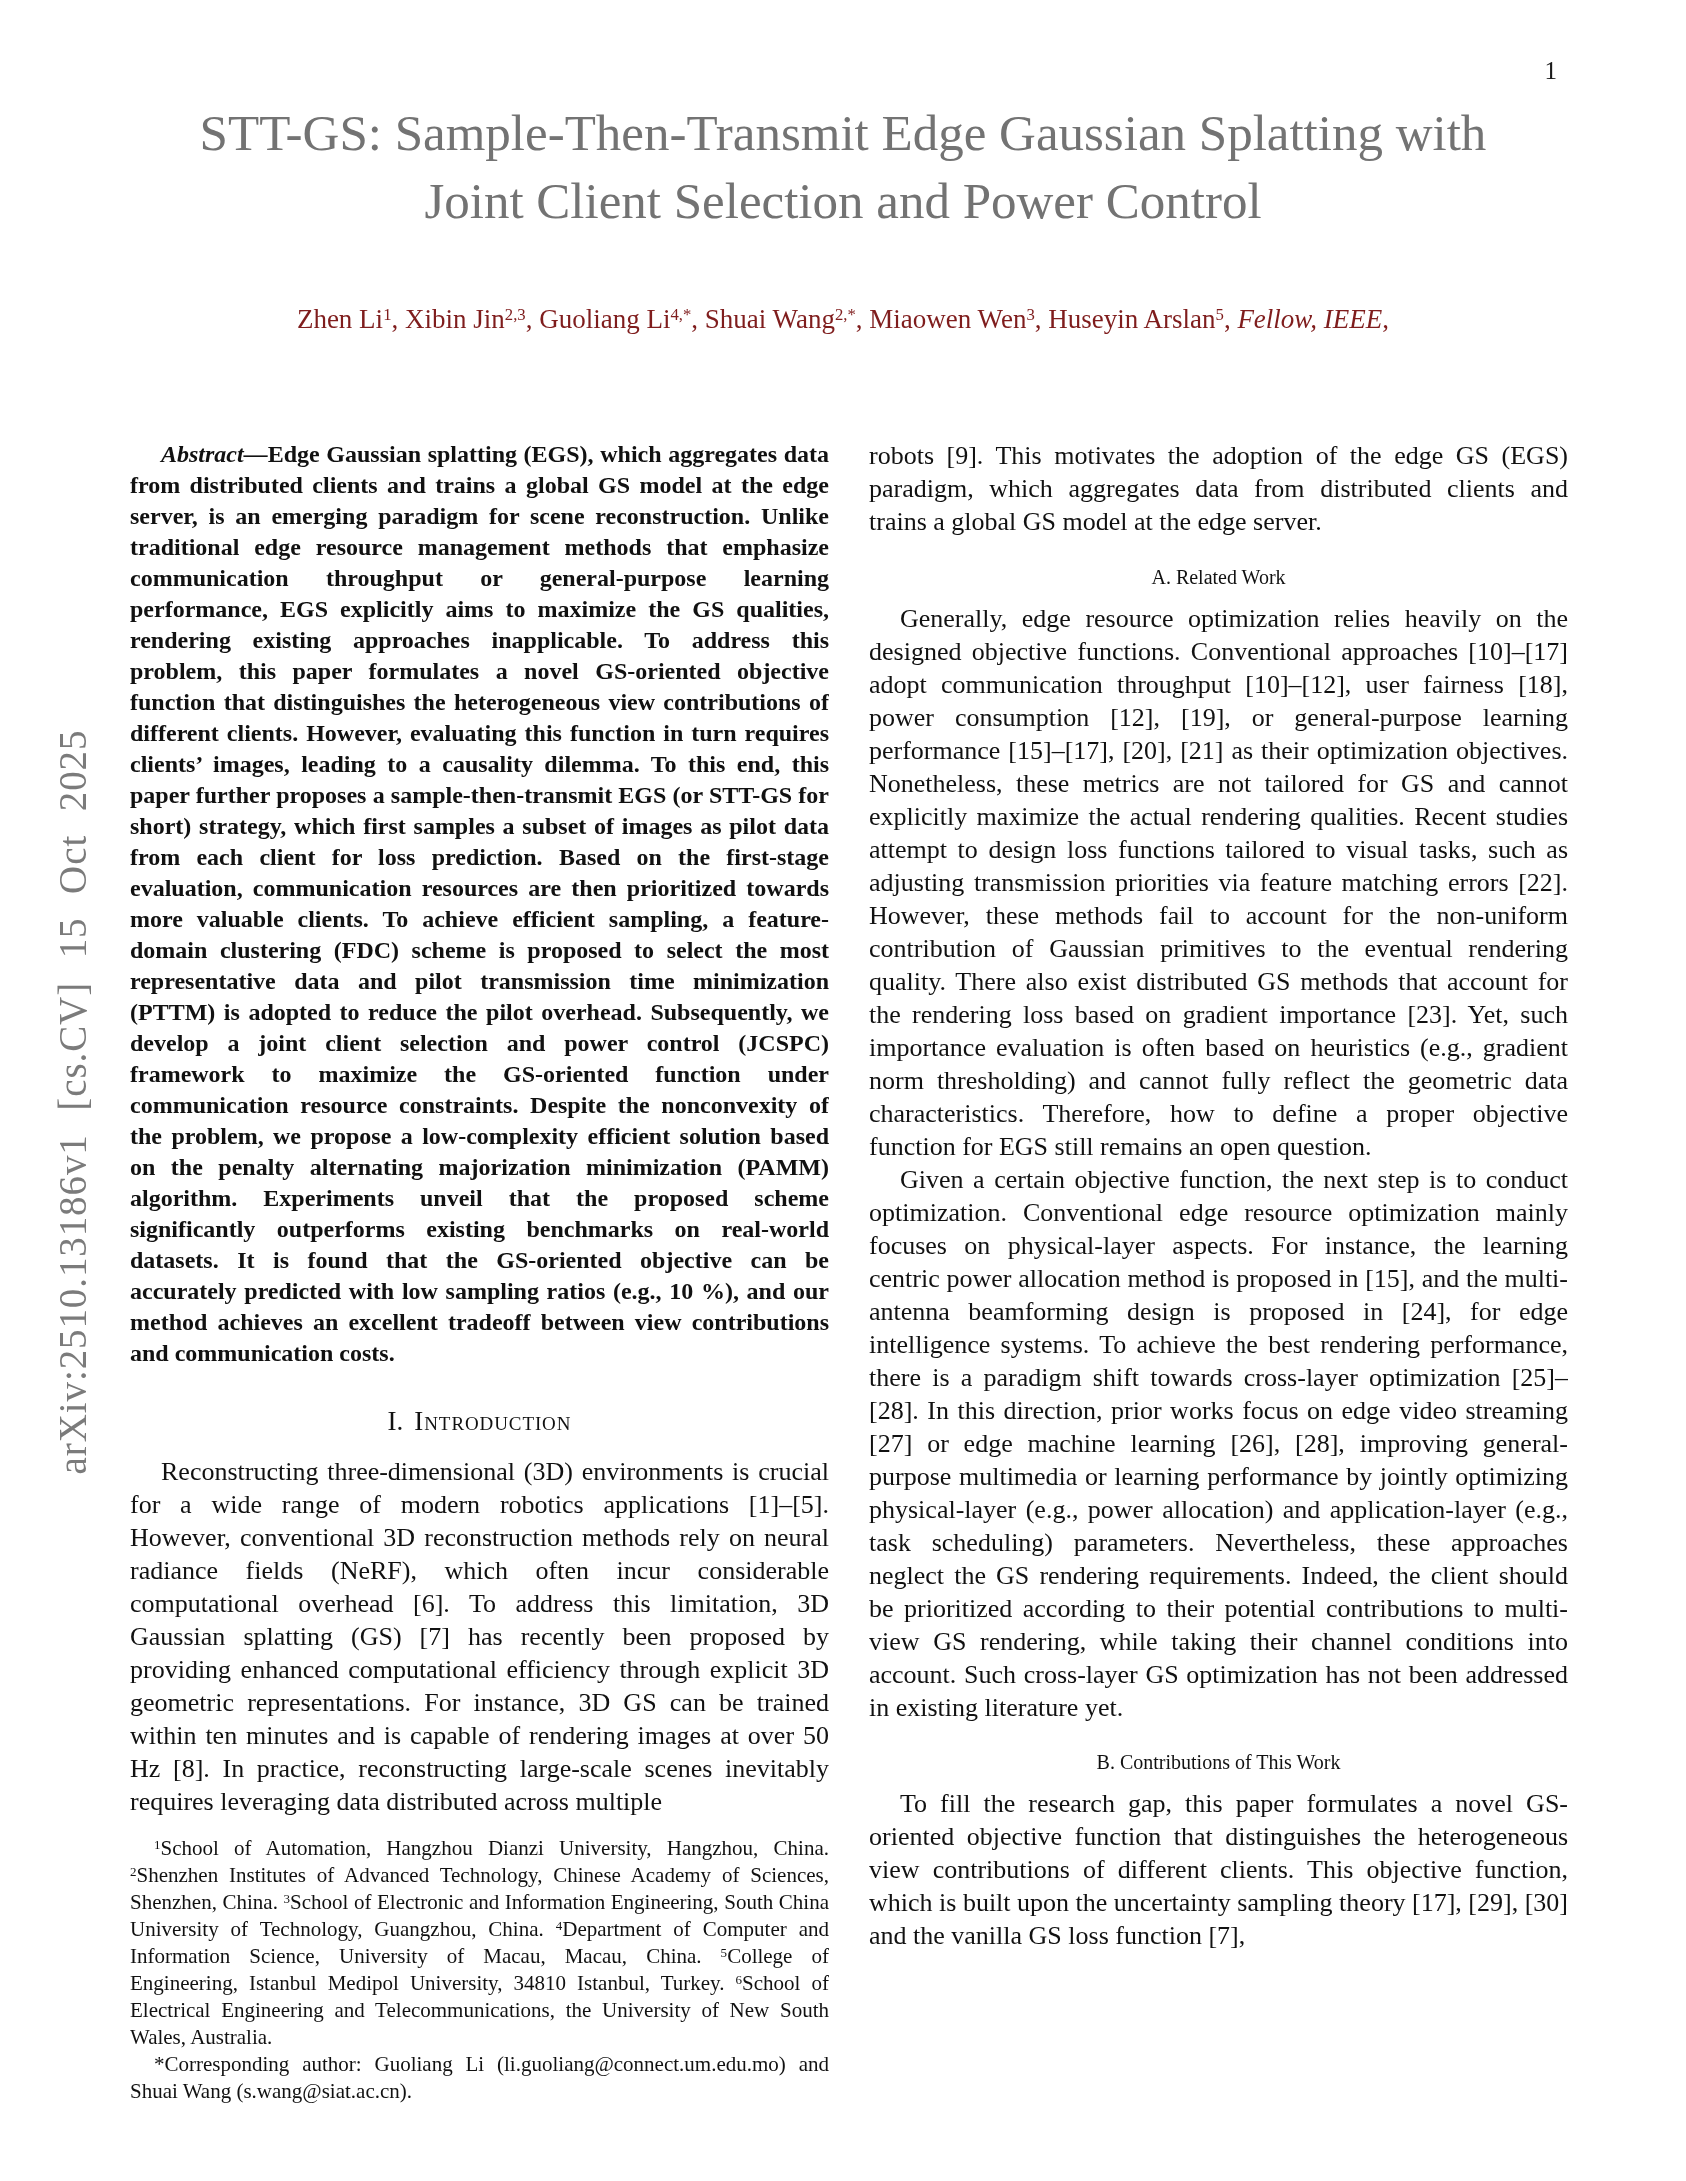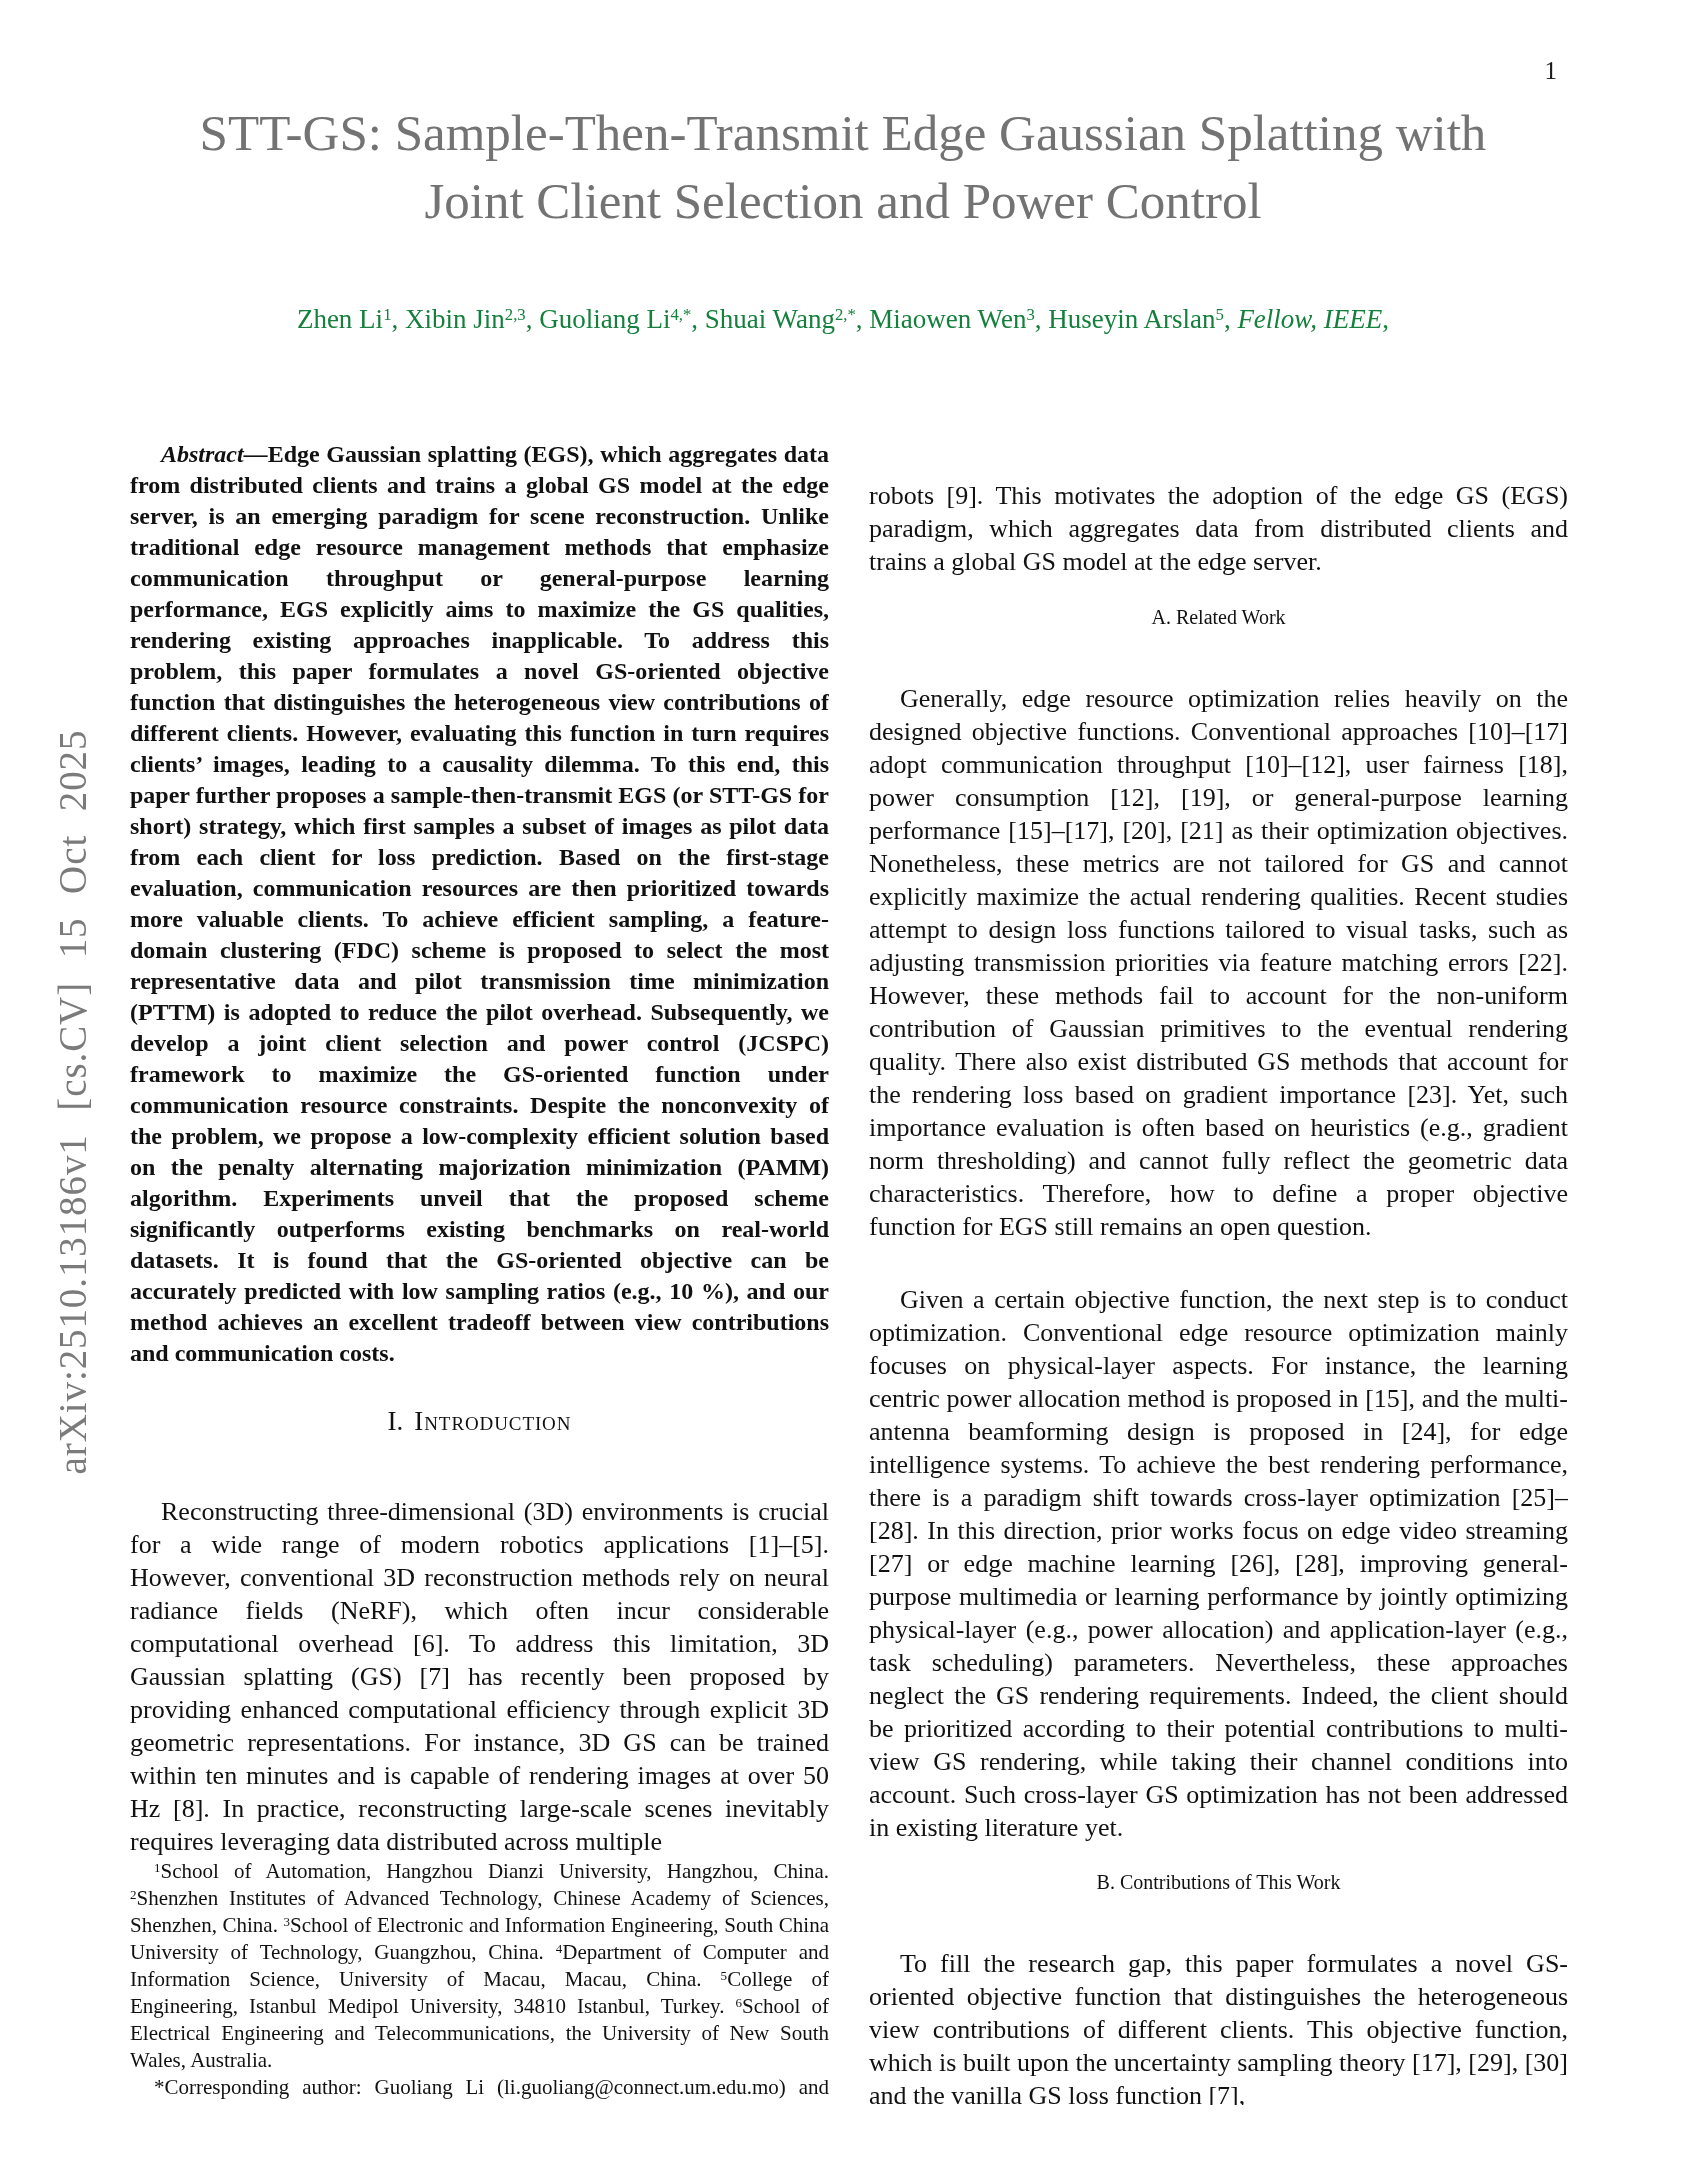--- a/index.html
+++ b/index.html
@@ -26,35 +26,35 @@
   .title {
     position:absolute; top:99px; left:108px; right:108px;
     text-align:center;
     font-size:51px; line-height:68px;
     color:#737373;
   }
   .authors {
     position:absolute; top:299px; left:108px; right:108px;
     text-align:center;
     font-size:27px; line-height:41px;
-    color:#15803d;
+    color:#7f1d1d;
   }
   .columns {
     position:absolute; top:439px; left:130px;
     width:1438px;
     display:flex; gap:40px;
   }
   .col {
     width:706px; height:1666px;
     display:flex; flex-direction:column;
     overflow:hidden;
   }
   p { margin:0; text-align:justify; text-indent:31px; }
   .noindent { text-indent:0; }
-  .body-par { font-size:26px; line-height:33px;margin-top:40px; }
+  .body-par { font-size:26px; line-height:33px; }
   .abstract-par, .index-par {
     font-weight:bold;
     font-size:24px; line-height:31px;
   }
   .index-par { margin-top:24px; }
   .lead-label { font-style:italic; }
   .section-heading {
     text-align:center;
     font-size:27px; font-weight:normal;
     margin:37px 0 18.4px 0;

